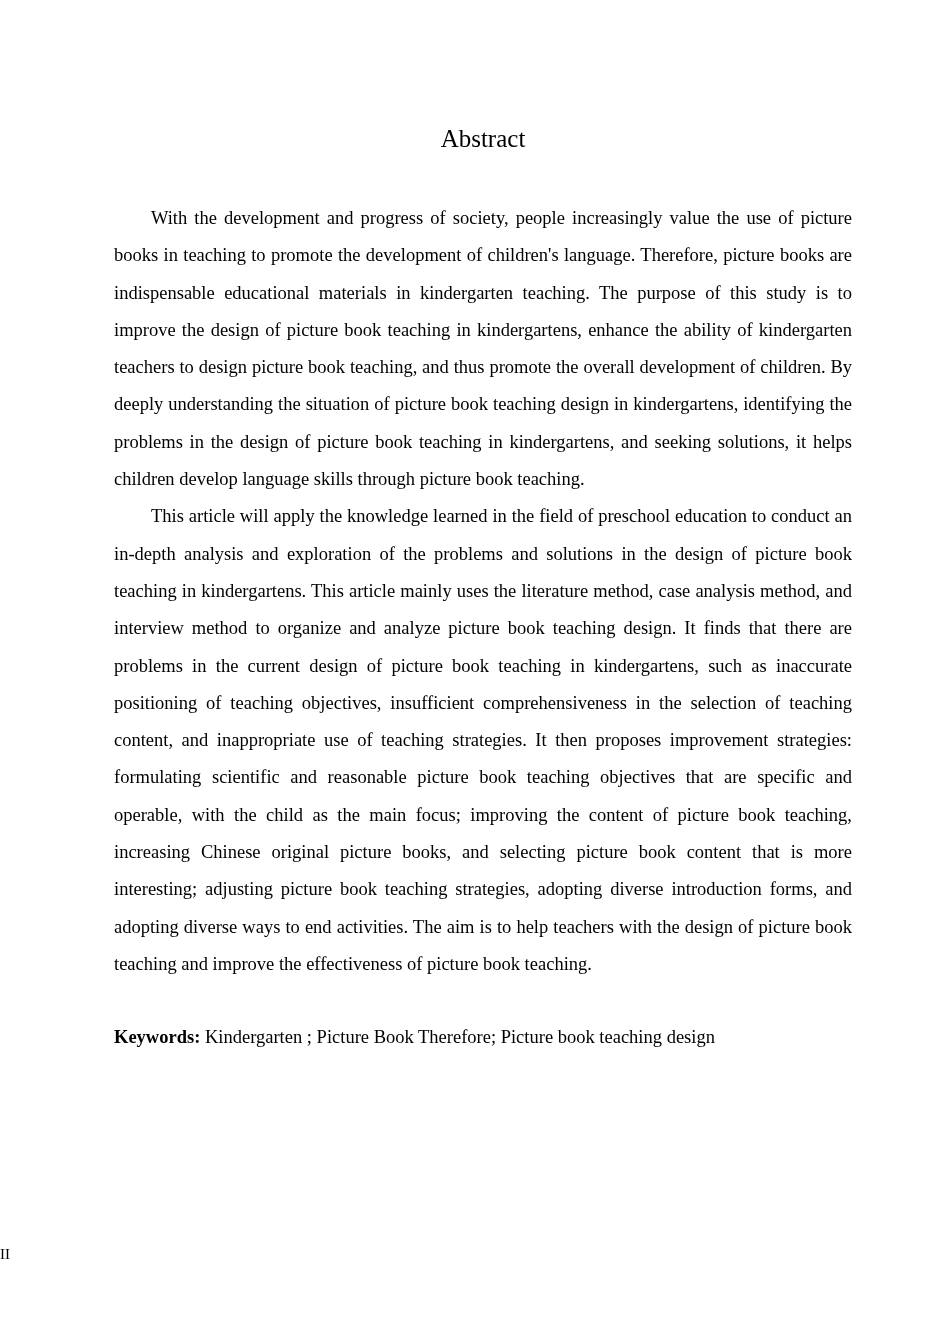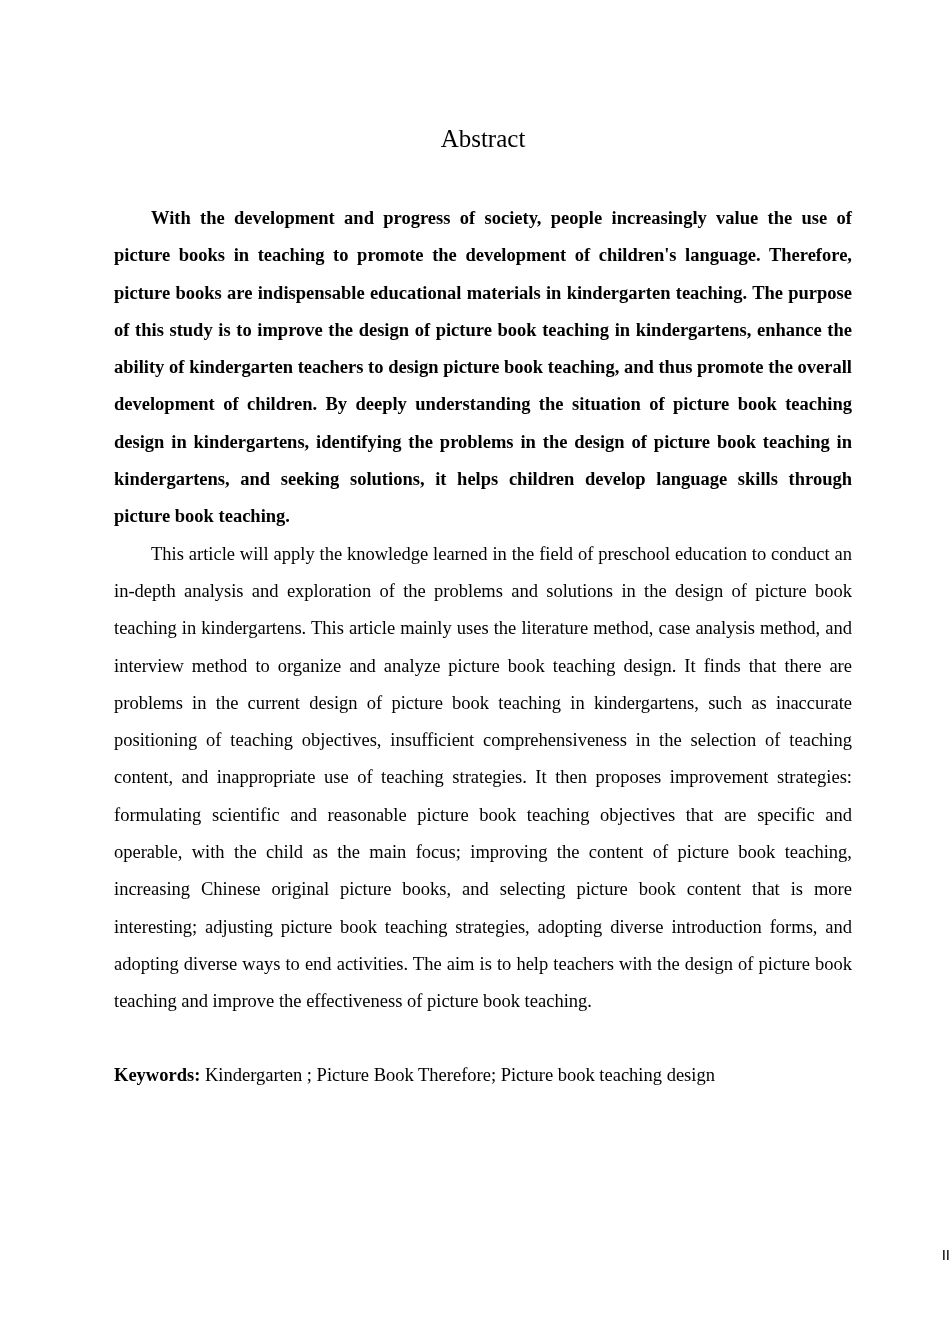--- a/index.html
+++ b/index.html
@@ -40,42 +40,41 @@
     font-size: 18.5px;
     line-height: 37.3px;
     text-align: justify;
     text-justify: inter-word;
     margin: 0;
     text-indent: 37px;
     font-family: "Liberation Serif", serif;
   }
   .para.first {
     margin-top: 46px;
-    font-weight: bold;
   }
   .keywords {
     font-size: 18.5px;
     line-height: 37.3px;
     margin: 0;
     margin-top: 36px;
     text-align: left;
     font-family: "Liberation Serif", serif;
   }
   .keywords .kw-label {
     font-weight: bold;
     margin-top: 40px;
   }
   .page-number {
     position: absolute;
     left: 0;
     right: 0;
     top: 1246px;
-    text-align: right;
+    text-align: left;
     font-size: 15px;
-    font-family: Liberation Sans, sans-serif;
+    font-family: Liberation Serif, serif;
   }
 </style>
 </head>
 <body>
 
 <div class="page">
   <div class="content">
 
     <h1 class="doc-title">Abstract</h1>
 

